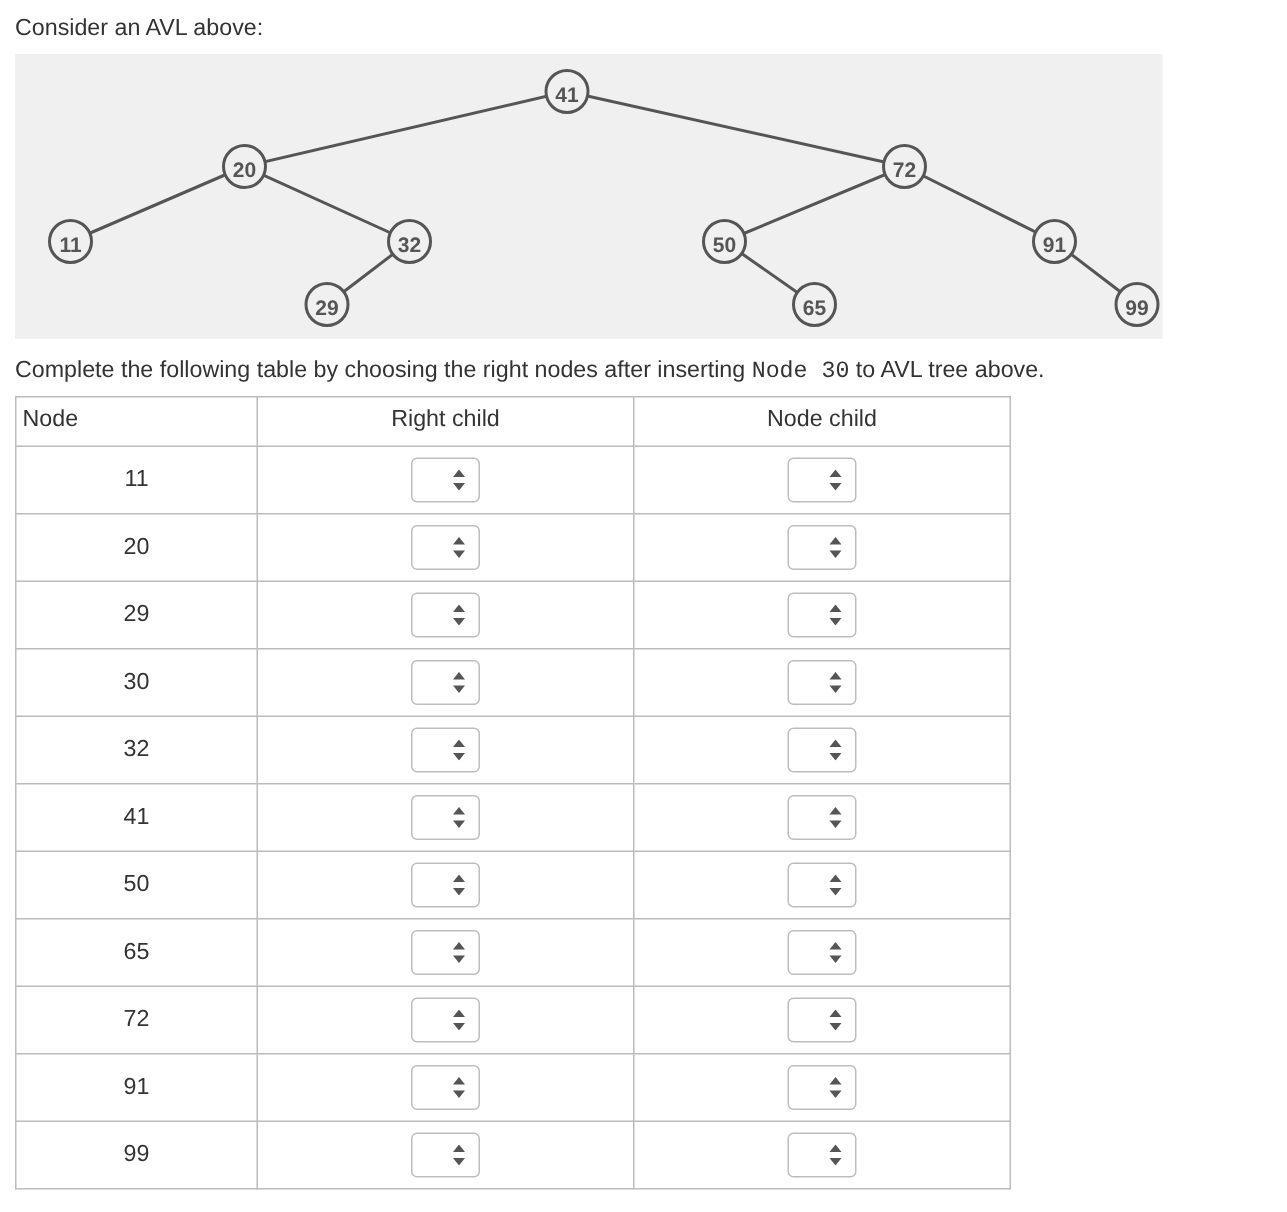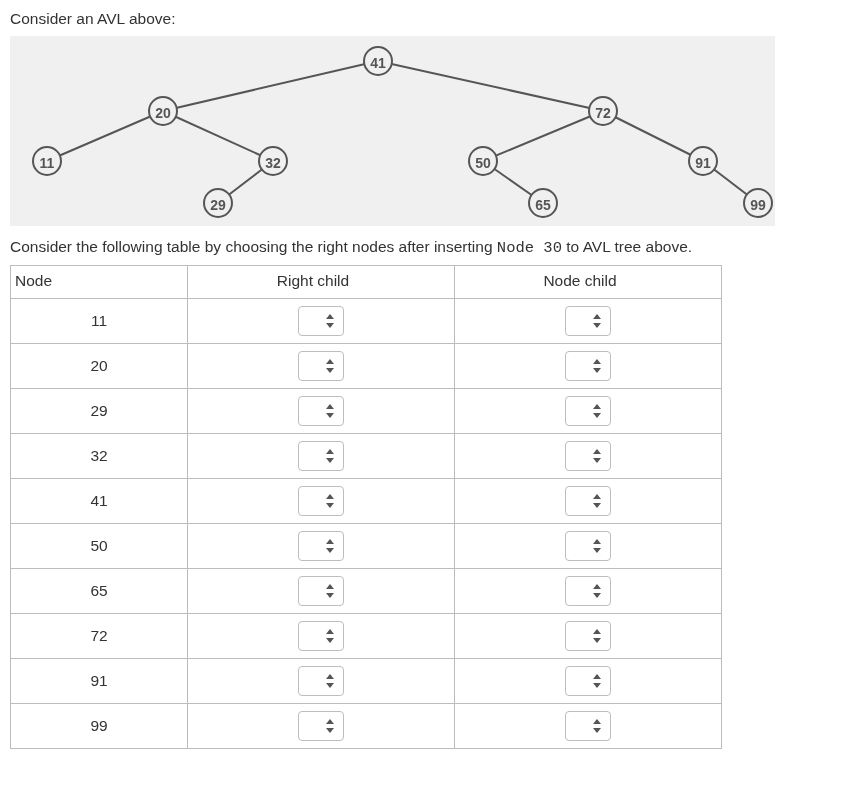--- a/index.html
+++ b/index.html
@@ -43,21 +43,21 @@
   svg.edges line { stroke: #555; stroke-width: 2; }
   table.answers {
     border-collapse: collapse;
     margin-top: 4px;
   }
   table.answers th, table.answers td {
     border: 1px solid #bcbcbc;
     font-weight: normal;
   }
   table.answers th {
-    padding: 6px 20px 8px 4px;
+    padding: 6px 4px 8px 4px;
     font-size: 15.5px;
   }
   .col-node { width: 152px; }
   .col-child { width: 242px; }
   table.answers td {
     text-align: center;
     padding: 7px 4px;
   }
   .select-box {
     display: inline-flex;
@@ -98,21 +98,21 @@
     <div class="tnode" style="left: 22px; top: 110px;">11</div>
     <div class="tnode" style="left: 248px; top: 110px;">32</div>
     <div class="tnode" style="left: 458px; top: 110px;">50</div>
     <div class="tnode" style="left: 678px; top: 110px;">91</div>
     <div class="tnode" style="left: 193px; top: 152px;">29</div>
     <div class="tnode" style="left: 518px; top: 152px;">65</div>
     <div class="tnode" style="left: 733px; top: 152px;">99</div>
   </div>
 
 <p class="prompt-line">
-  <span>Consider the following table by choosing the right nodes after inserting </span><code>Node 30</code><span> to AVL tree above.</span>
+  <span>Complete the following table by choosing the right nodes after inserting </span><code>Node 30</code><span> to AVL tree above.</span>
 </p>
 
 <table class="answers">
   <thead>
     <tr>
       <th class="col-node hdr-left">Node</th>
       <th class="col-child">Right child</th>
       <th class="col-child">Node child</th>
     </tr>
   </thead>
@@ -156,20 +156,35 @@
             </svg>
           </div></td>
         <td><div class="select-box">
             <svg viewBox="0 0 10 14">
               <path d="M5 0 L9 5 L1 5 Z"></path>
               <path d="M5 14 L1 9 L9 9 Z"></path>
             </svg>
           </div></td>
       </tr>
       <tr>
+        <td>30</td>
+        <td><div class="select-box">
+            <svg viewBox="0 0 10 14">
+              <path d="M5 0 L9 5 L1 5 Z"></path>
+              <path d="M5 14 L1 9 L9 9 Z"></path>
+            </svg>
+          </div></td>
+        <td><div class="select-box">
+            <svg viewBox="0 0 10 14">
+              <path d="M5 0 L9 5 L1 5 Z"></path>
+              <path d="M5 14 L1 9 L9 9 Z"></path>
+            </svg>
+          </div></td>
+      </tr>
+      <tr>
         <td>32</td>
         <td><div class="select-box">
             <svg viewBox="0 0 10 14">
               <path d="M5 0 L9 5 L1 5 Z"></path>
               <path d="M5 14 L1 9 L9 9 Z"></path>
             </svg>
           </div></td>
         <td><div class="select-box">
             <svg viewBox="0 0 10 14">
               <path d="M5 0 L9 5 L1 5 Z"></path>

